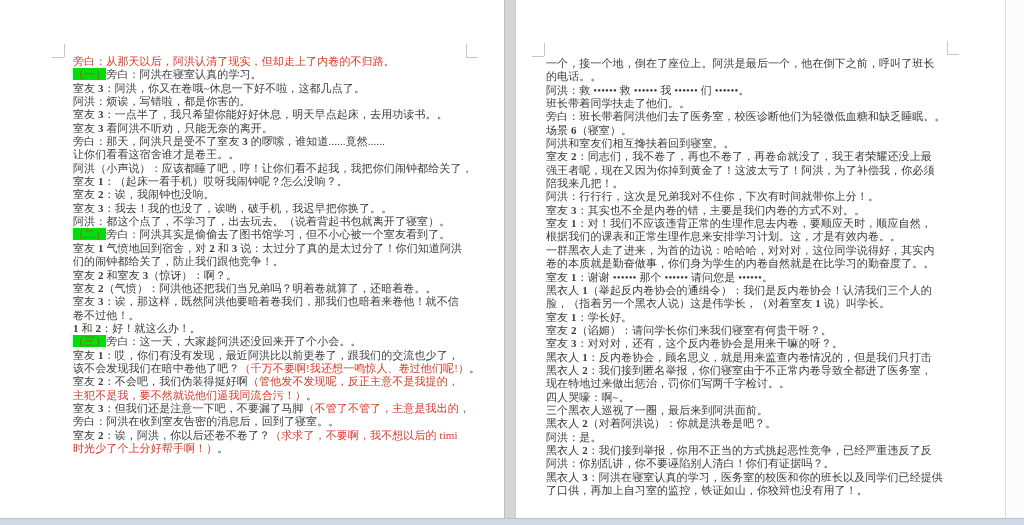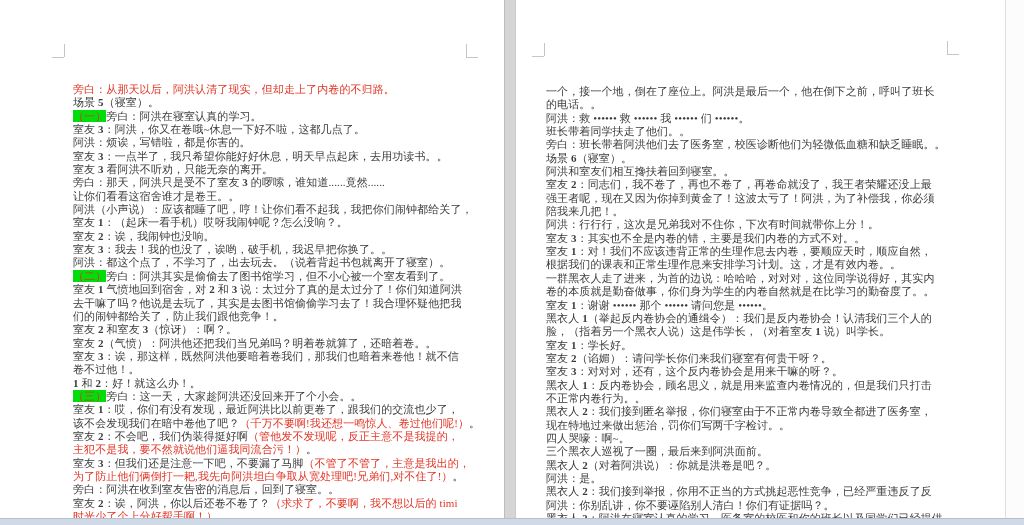--- a/index.html
+++ b/index.html
@@ -7,66 +7,63 @@
           background:#fcfcfc;font-family:"Liberation Serif","DejaVu Serif",serif;}
   .page{position:absolute;top:0;bottom:6px;background:#ffffff;overflow:hidden;}
   .page-left{left:0;width:504px;}
   .page-right{left:516px;width:489px;}
   .page-gap{position:absolute;left:504px;top:0;bottom:0;width:12px;box-sizing:border-box;
             background:var(--gap,#d5d5d5);border-left:1px solid #bdbdbd;border-right:1px solid #cacaca;}
   .right-edge{position:absolute;left:1005px;top:0;bottom:6px;width:1px;background:#dedede;}
   .bottom-bar{position:absolute;left:0;right:0;bottom:0;height:6px;
               background:var(--bar,#cfdae6);border-top:1px solid #b4c1d0;}
   .content{position:absolute;white-space:nowrap;color:var(--ink,#3b3b3b);
-           font-size:11px;line-height:13.35px;letter-spacing:0.1px;margin-top:28px;}
+           font-size:11px;line-height:13.35px;letter-spacing:0.1px;}
   .content-left{left:73px;top:55px;width:420px;}
   .content-right{left:30px;top:57px;width:450px;}
   .line{height:13.35px;overflow:hidden;}
   .seg-red{color:var(--red,#e13425);}
   .seg-hl{background:var(--hl,#00dd0b);color:var(--red,#e13425);}
   .num{font-weight:bold;}
   .mark{position:absolute;background:#c6c6c6;}
 </style>
 </head>
 <body>
 
 <div class="screen">
 
   <div class="page page-left">
     <div class="content content-left">
         <div class="line"><span class="seg-red">旁白：从那天以后，阿洪认清了现实，但却走上了内卷的不归路。</span></div>
-        <div class="line"><span>场景 </span><span class="num">5</span><span>（寝室）。</span></div>
         <div class="line"><span class="seg-hl">（一）</span><span>旁白：阿洪在寝室认真的学习。</span></div>
         <div class="line"><span>室友 </span><span class="num">3</span><span>：阿洪，你又在卷哦~休息一下好不啦，这都几点了。</span></div>
         <div class="line"><span>阿洪：烦诶，写错啦，都是你害的。</span></div>
         <div class="line"><span>室友 </span><span class="num">3</span><span>：一点半了，我只希望你能好好休息，明天早点起床，去用功读书。。</span></div>
         <div class="line"><span>室友 </span><span class="num">3</span><span> 看阿洪不听劝，只能无奈的离开。</span></div>
         <div class="line"><span>旁白：那天，阿洪只是受不了室友 </span><span class="num">3</span><span> 的啰嗦，谁知道......竟然......</span></div>
         <div class="line"><span>让你们看看这宿舍谁才是卷王。。</span></div>
         <div class="line"><span>阿洪（小声说）：应该都睡了吧，哼！让你们看不起我，我把你们闹钟都给关了，</span></div>
         <div class="line"><span>室友 </span><span class="num">1</span><span>：（起床一看手机）哎呀我闹钟呢？怎么没响？。</span></div>
         <div class="line"><span>室友 </span><span class="num">2</span><span>：诶，我闹钟也没响。</span></div>
         <div class="line"><span>室友 </span><span class="num">3</span><span>：我去！我的也没了，诶哟，破手机，我迟早把你换了。。</span></div>
         <div class="line"><span>阿洪：都这个点了，不学习了，出去玩去。（说着背起书包就离开了寝室）。</span></div>
         <div class="line"><span class="seg-hl">（二）</span><span>旁白：阿洪其实是偷偷去了图书馆学习，但不小心被一个室友看到了。</span></div>
         <div class="line"><span>室友 </span><span class="num">1</span><span> 气愤地回到宿舍，对 </span><span class="num">2</span><span> 和 </span><span class="num">3</span><span> 说：太过分了真的是太过分了！你们知道阿洪</span></div>
-        <div class="line"><span>去干嘛了吗？他说是去玩了，其实是去图书馆偷偷学习去了！我合理怀疑他把我</span></div>
         <div class="line"><span>们的闹钟都给关了，防止我们跟他竞争！。</span></div>
         <div class="line"><span>室友 </span><span class="num">2</span><span> 和室友 </span><span class="num">3</span><span>（惊讶）：啊？。</span></div>
         <div class="line"><span>室友 </span><span class="num">2</span><span>（气愤）：阿洪他还把我们当兄弟吗？明着卷就算了，还暗着卷。。</span></div>
         <div class="line"><span>室友 </span><span class="num">3</span><span>：诶，那这样，既然阿洪他要暗着卷我们，那我们也暗着来卷他！就不信</span></div>
         <div class="line"><span>卷不过他！。</span></div>
         <div class="line"><span class="num">1</span><span> 和 </span><span class="num">2</span><span>：好！就这么办！。</span></div>
         <div class="line"><span class="seg-hl">（三）</span><span>旁白：这一天，大家趁阿洪还没回来开了个小会。。</span></div>
         <div class="line"><span>室友 </span><span class="num">1</span><span>：哎，你们有没有发现，最近阿洪比以前更卷了，跟我们的交流也少了，</span></div>
         <div class="line"><span>该不会发现我们在暗中卷他了吧？</span><span class="seg-red">（千万不要啊!我还想一鸣惊人、卷过他们呢!）</span><span>。</span></div>
         <div class="line"><span>室友 </span><span class="num">2</span><span>：不会吧，我们伪装得挺好啊</span><span class="seg-red">（管他发不发现呢，反正主意不是我提的，</span></div>
         <div class="line"><span class="seg-red">主犯不是我，要不然就说他们逼我同流合污！）</span><span>。</span></div>
         <div class="line"><span>室友 </span><span class="num">3</span><span>：但我们还是注意一下吧，不要漏了马脚</span><span class="seg-red">（不管了不管了，主意是我出的，</span></div>
-        <div class="line"><span class="seg-red">为了防止他们俩倒打一耙,我先向阿洪坦白争取从宽处理吧!兄弟们,对不住了!）</span><span>。</span></div>
         <div class="line"><span>旁白：阿洪在收到室友告密的消息后，回到了寝室。。</span></div>
         <div class="line"><span>室友 </span><span class="num">2</span><span>：诶，阿洪，你以后还卷不卷了？</span><span class="seg-red">（求求了，不要啊，我不想以后的 timi</span></div>
         <div class="line"><span class="seg-red">时光少了个上分好帮手啊！）</span><span>。</span></div>
       </div>
   </div>
 
   <div class="page-gap"></div>
 
   <div class="page page-right">
     <div class="content content-right">
@@ -86,21 +83,20 @@
         <div class="line"><span>根据我们的课表和正常生理作息来安排学习计划。这，才是有效内卷。。</span></div>
         <div class="line"><span>一群黑衣人走了进来，为首的边说：哈哈哈，对对对，这位同学说得好，其实内</span></div>
         <div class="line"><span>卷的本质就是勤奋做事，你们身为学生的内卷自然就是在比学习的勤奋度了。。</span></div>
         <div class="line"><span>室友 </span><span class="num">1</span><span>：谢谢 •••••• 那个 •••••• 请问您是 ••••••。</span></div>
         <div class="line"><span>黑衣人 </span><span class="num">1</span><span>（举起反内卷协会的通缉令）：我们是反内卷协会！认清我们三个人的</span></div>
         <div class="line"><span>脸，（指着另一个黑衣人说）这是伟学长，（对着室友 </span><span class="num">1</span><span> 说）叫学长。</span></div>
         <div class="line"><span>室友 </span><span class="num">1</span><span>：学长好。</span></div>
         <div class="line"><span>室友 </span><span class="num">2</span><span>（谄媚）：请问学长你们来我们寝室有何贵干呀？。</span></div>
         <div class="line"><span>室友 </span><span class="num">3</span><span>：对对对，还有，这个反内卷协会是用来干嘛的呀？。</span></div>
         <div class="line"><span>黑衣人 </span><span class="num">1</span><span>：反内卷协会，顾名思义，就是用来监查内卷情况的，但是我们只打击</span></div>
-        <div class="line"><span>不正常内卷行为。。</span></div>
         <div class="line"><span>黑衣人 </span><span class="num">2</span><span>：我们接到匿名举报，你们寝室由于不正常内卷导致全都进了医务室，</span></div>
         <div class="line"><span>现在特地过来做出惩治，罚你们写两千字检讨。。</span></div>
         <div class="line"><span>四人哭嚎：啊~。</span></div>
         <div class="line"><span>三个黑衣人巡视了一圈，最后来到阿洪面前。</span></div>
         <div class="line"><span>黑衣人 </span><span class="num">2</span><span>（对着阿洪说）：你就是洪卷是吧？。</span></div>
         <div class="line"><span>阿洪：是。</span></div>
         <div class="line"><span>黑衣人 </span><span class="num">2</span><span>：我们接到举报，你用不正当的方式挑起恶性竞争，已经严重违反了反</span></div>
         <div class="line"><span>阿洪：你别乱讲，你不要诬陷别人清白！你们有证据吗？。</span></div>
         <div class="line"><span>黑衣人 </span><span class="num">3</span><span>：阿洪在寝室认真的学习，医务室的校医和你的班长以及同学们已经提供</span></div>
         <div class="line"><span>了口供，再加上自习室的监控，铁证如山，你狡辩也没有用了！。</span></div>

